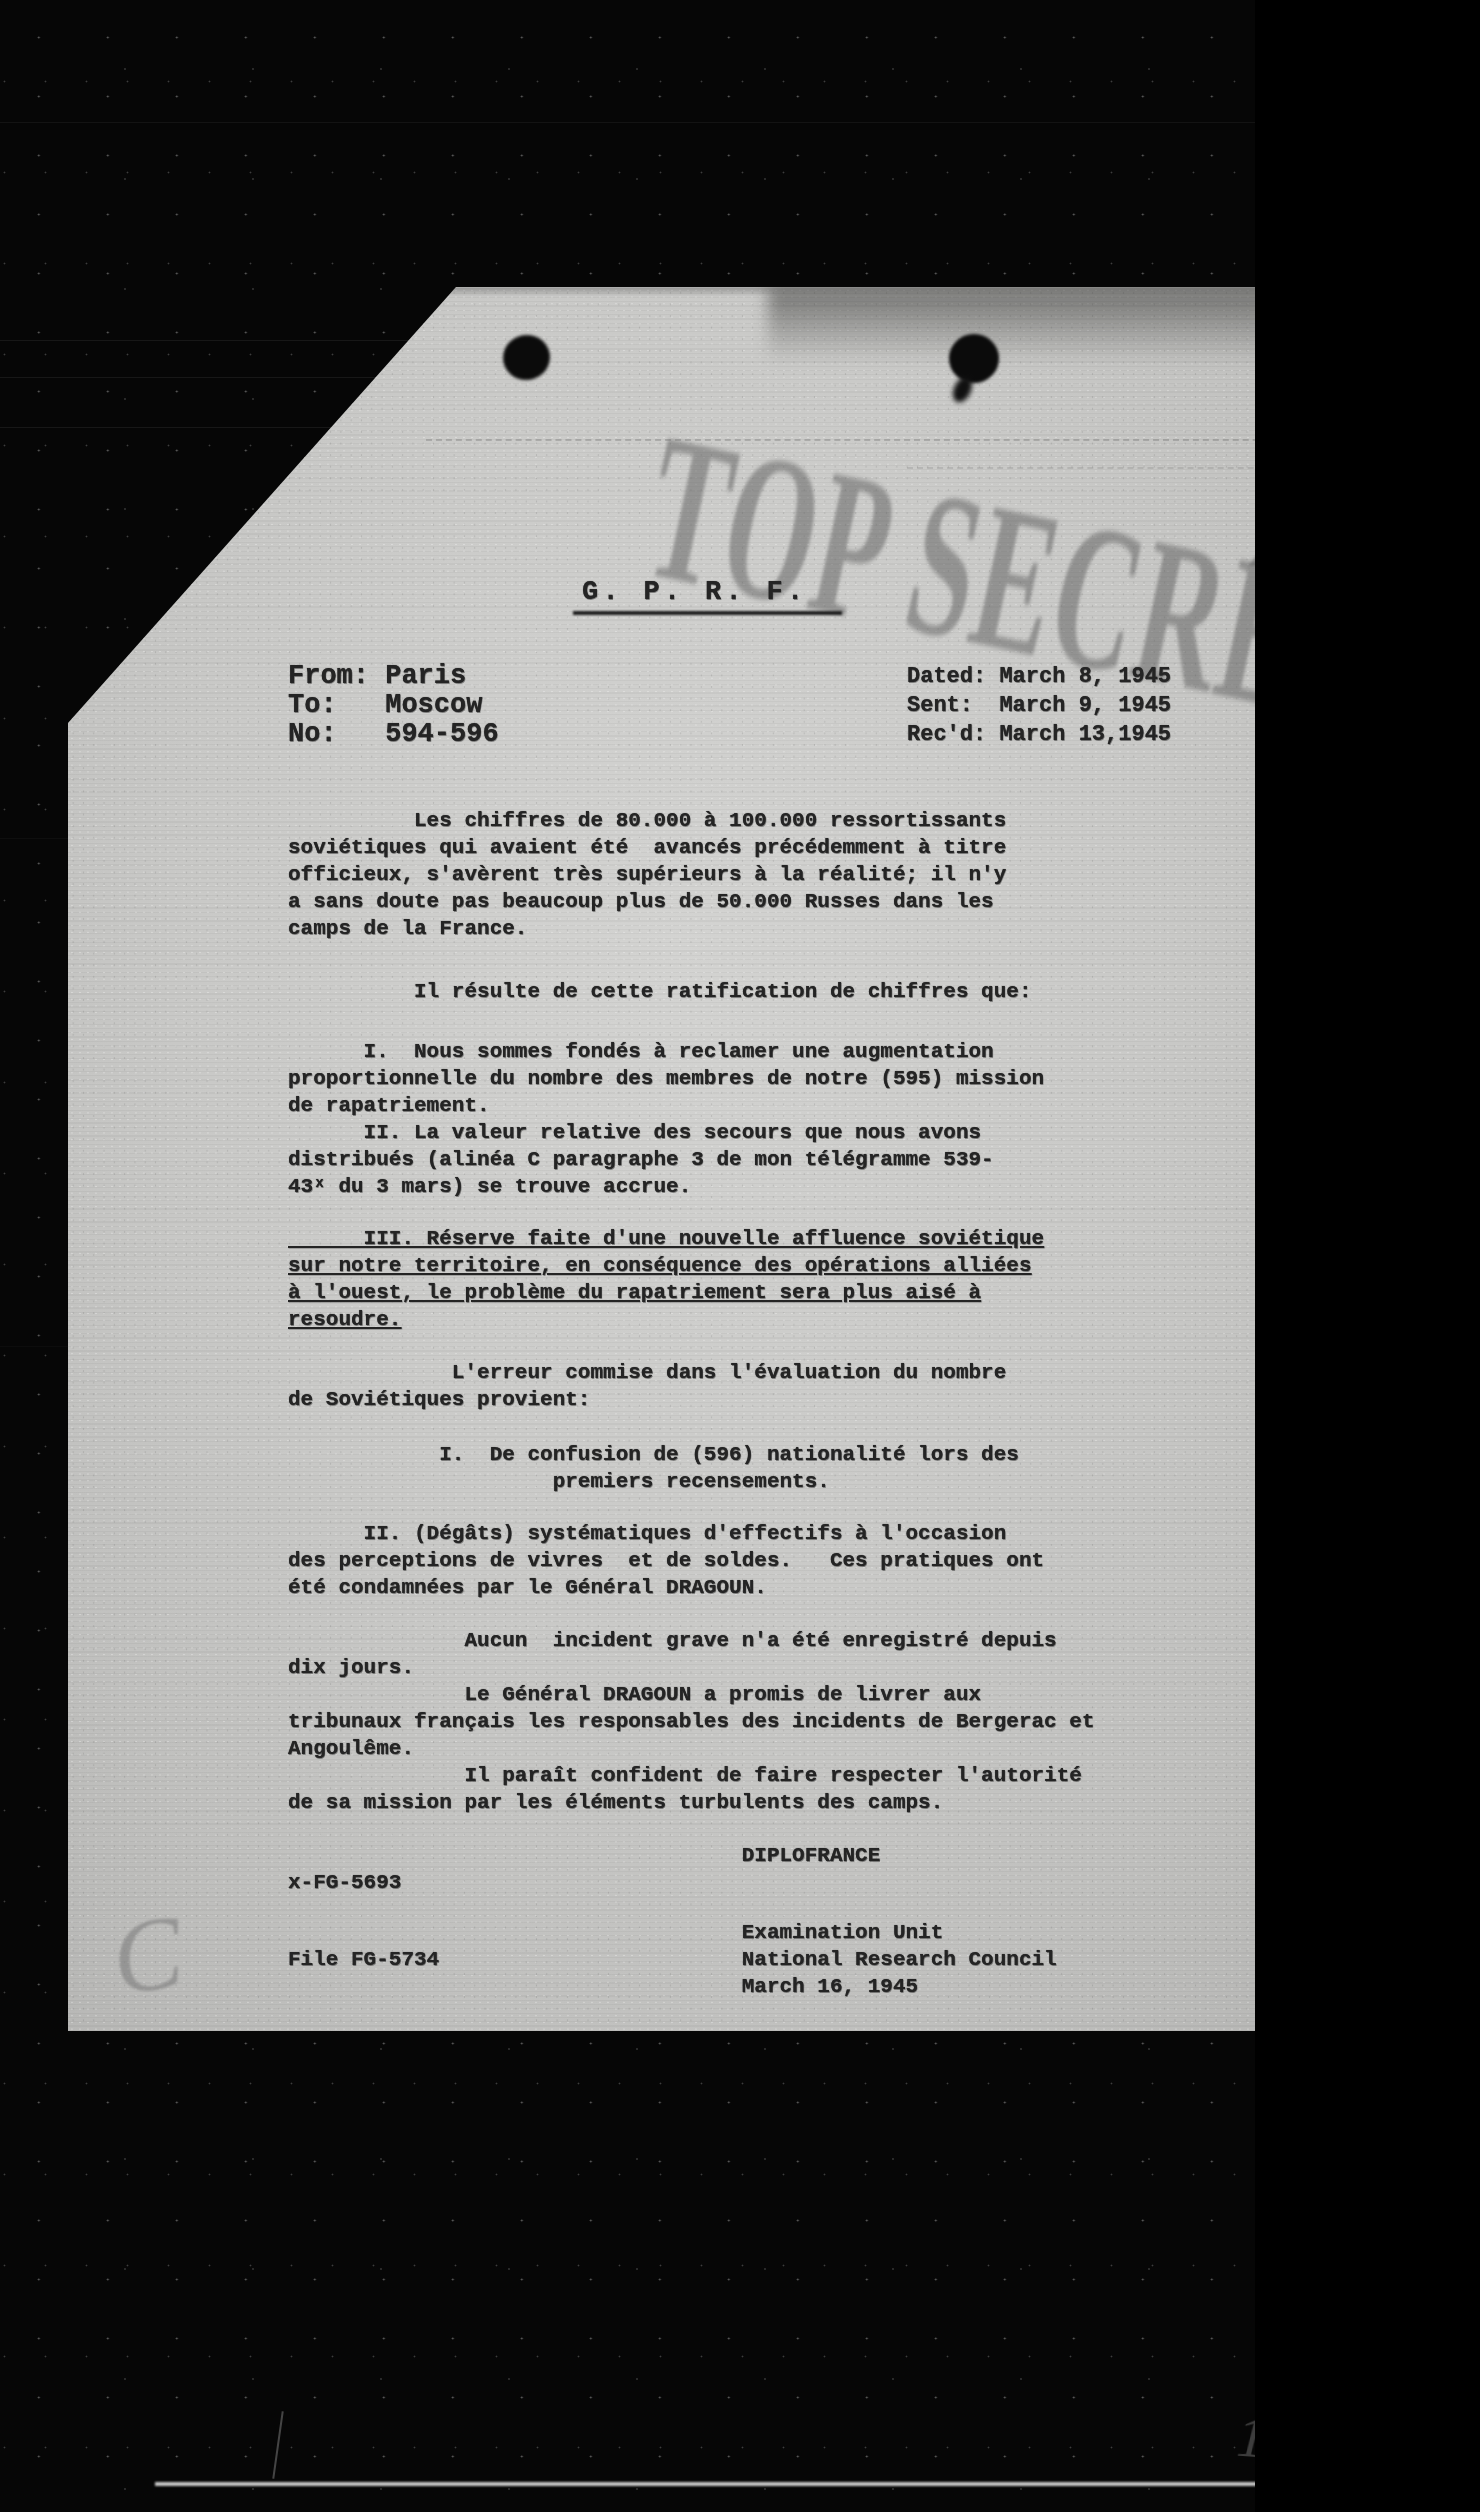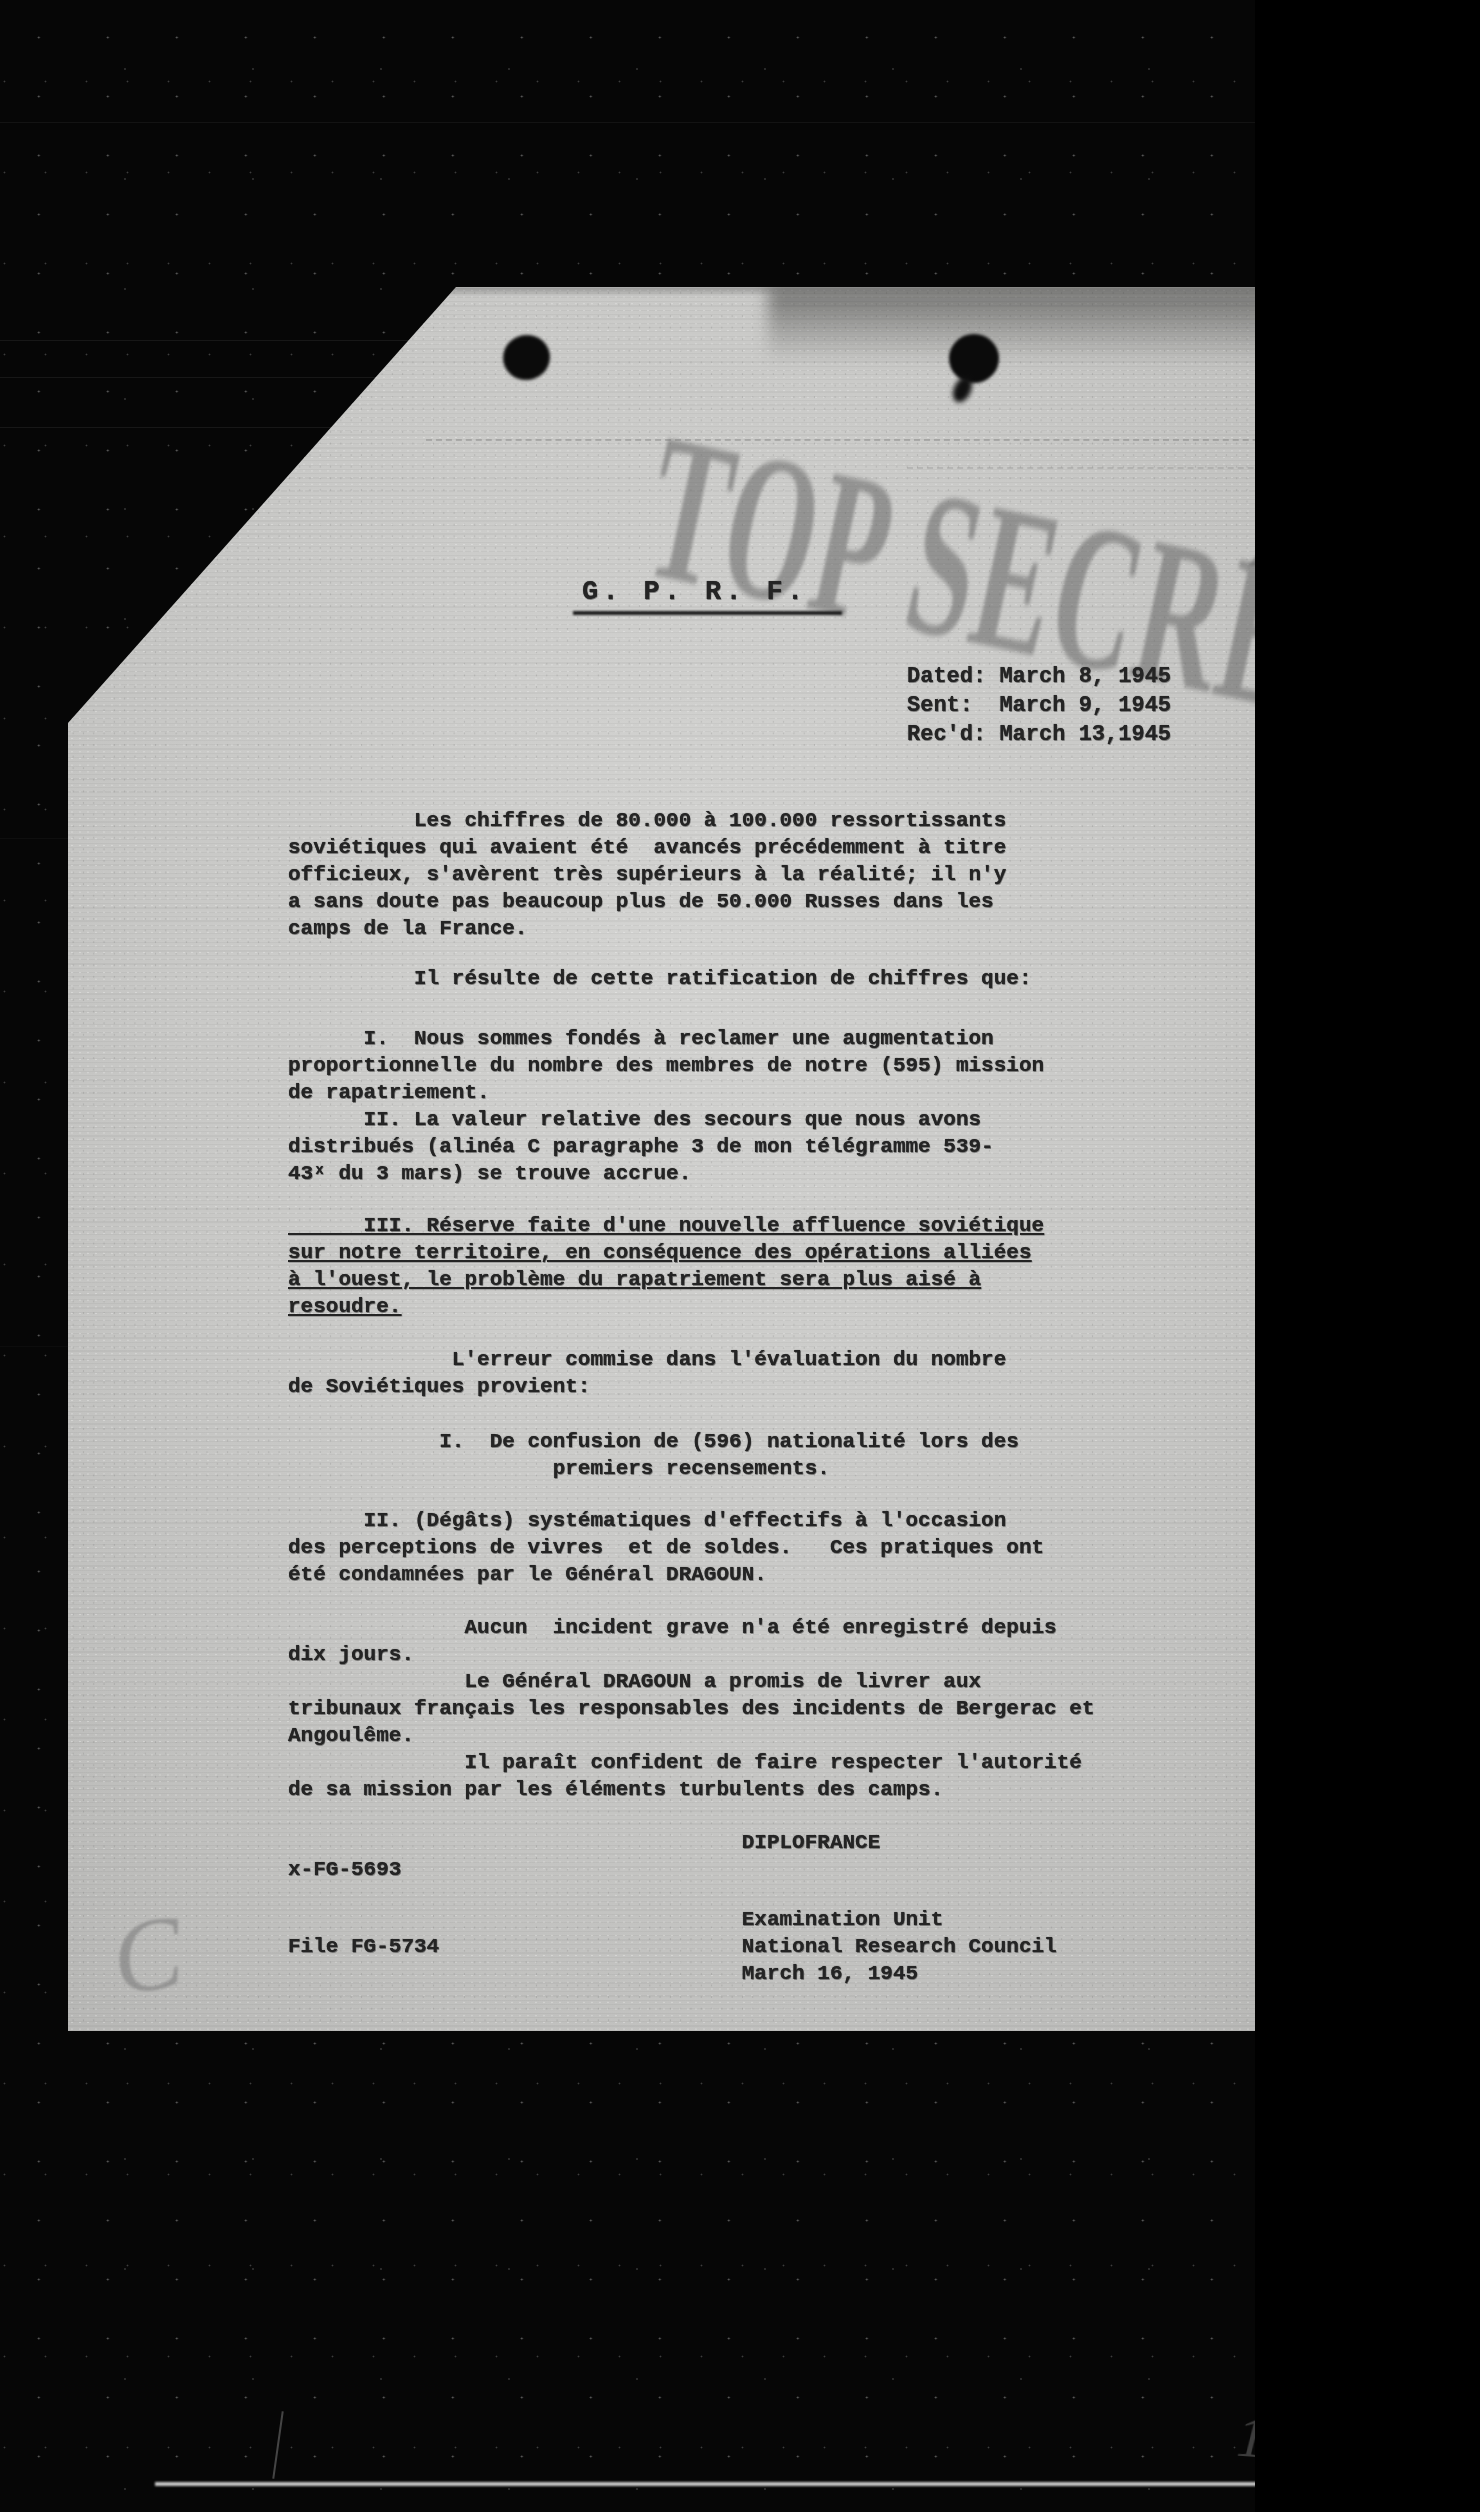--- a/index.html
+++ b/index.html
@@ -60,21 +60,21 @@
     color:#242424; font-weight:700; white-space:pre;
     text-shadow:0 0 0.9px rgba(25,25,25,0.8), 0.6px 0.6px 0.6px rgba(45,45,45,0.45);
   }
   #gprf{position:absolute; left:582px; top:577px; font-size:27px; letter-spacing:4.3px;}
   #gprf-underline{position:absolute; left:573px; top:611px; width:269px; height:4.3px;
     background:#1e1e1e; filter:blur(0.9px);}
   #routing-left{position:absolute; left:288px; top:662px; font-size:27px; line-height:29px;}
   #routing-right{position:absolute; left:907px; top:662px; font-size:22px; line-height:29px;}
   #doc-body{position:absolute; left:288px; top:807px; font-size:21px; line-height:27px;}
   .para{margin:0;}
-  .para:nth-child(2){margin-top:23px;}
+  .para:nth-child(2){margin-top:36px;}
   .para:nth-child(3){margin-top:33px;}
   .para:nth-child(4){}
   .para:nth-child(5){margin-top:25px;text-decoration:underline;}
   .para:nth-child(6){margin-top:25.6px;}
   .para:nth-child(7){margin-top:28px;text-align:center;}
   .para:nth-child(8){margin-top:25.6px;}
   .para:nth-child(9){margin-top:25.6px;}
   .para:nth-child(10){margin-top:0.6px;}
   .para:nth-child(12){margin-top:25.6px;}
   .para:nth-child(14){margin-top:23px;}
@@ -122,20 +122,21 @@
 
   <div id="stamp">TOP SECRET</div>
   <svg id="stamp-arrow" width="97" height="243" viewBox="0 0 160 400">
     <path d="M135 385 Q 100 250 66 92" stroke="rgba(75,75,75,0.55)" stroke-width="16" fill="none"></path>
     <polygon points="80,18 22,90 108,92" fill="rgba(75,75,75,0.58)"></polygon>
   </svg>
 
   <div id="gprf" class="ink">G. P. R. F.</div>
   <div id="gprf-underline"></div>
 
+  <div id="routing-left" class="ink"><div class="hline">From: Paris</div><div class="hline">To:   Moscow</div><div class="hline">No:   594-596</div></div>
   <div id="routing-right" class="ink"><div class="hline">Dated: March 8, 1945</div><div class="hline">Sent:  March 9, 1945</div><div class="hline">Rec'd: March 13,1945</div></div>
 
   <div id="doc-body" class="ink"><div class="para"><div class="line">          Les chiffres de 80.000 à 100.000 ressortissants</div><div class="line">soviétiques qui avaient été  avancés précédemment à titre</div><div class="line">officieux, s'avèrent très supérieurs à la réalité; il n'y</div><div class="line">a sans doute pas beaucoup plus de 50.000 Russes dans les</div><div class="line">camps de la France.</div></div><div class="para"><div class="line">          Il résulte de cette ratification de chiffres que:</div></div><div class="para"><div class="line">      I.  Nous sommes fondés à reclamer une augmentation</div><div class="line">proportionnelle du nombre des membres de notre (595) mission</div><div class="line">de rapatriement.</div></div><div class="para"><div class="line">      II. La valeur relative des secours que nous avons</div><div class="line">distribués (alinéa C paragraphe 3 de mon télégramme 539-</div><div class="line">43ˣ du 3 mars) se trouve accrue.</div></div><div class="para"><div class="line">      III. Réserve faite d'une nouvelle affluence soviétique</div><div class="line">sur notre territoire, en conséquence des opérations alliées</div><div class="line">à l'ouest, le problème du rapatriement sera plus aisé à</div><div class="line">resoudre.</div></div><div class="para"><div class="line">             L'erreur commise dans l'évaluation du nombre</div><div class="line">de Soviétiques provient:</div></div><div class="para"><div class="line">      I.  De confusion de (596) nationalité lors des</div><div class="line">premiers recensements.</div></div><div class="para"><div class="line">      II. (Dégâts) systématiques d'effectifs à l'occasion</div><div class="line">des perceptions de vivres  et de soldes.   Ces pratiques ont</div><div class="line">été condamnées par le Général DRAGOUN.</div></div><div class="para"><div class="line">              Aucun  incident grave n'a été enregistré depuis</div><div class="line">dix jours.</div></div><div class="para"><div class="line">              Le Général DRAGOUN a promis de livrer aux</div><div class="line">tribunaux français les responsables des incidents de Bergerac et</div><div class="line">Angoulême.</div></div><div class="para"><div class="line">              Il paraît confident de faire respecter l'autorité</div><div class="line">de sa mission par les éléments turbulents des camps.</div></div><div class="para"><div class="line">                                    DIPLOFRANCE</div></div><div class="para"><div class="line">x-FG-5693</div></div><div class="para"><div class="line">                                    Examination Unit</div></div><div class="para"><div class="line">File FG-5734                        National Research Council</div></div><div class="para"><div class="line">                                    March 16, 1945</div></div></div>
 
   <div id="pencil-c">C</div>
 
   <div id="page-mark">17</div>
 
   <div id="bottom-line"></div>
   <div id="scratch"></div>

